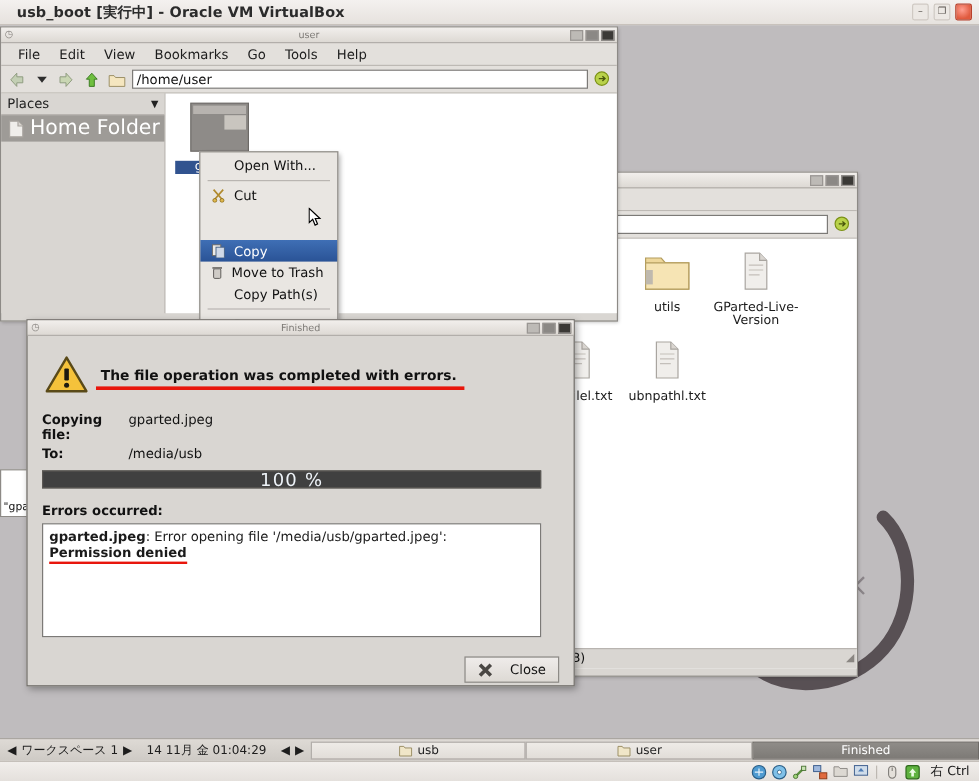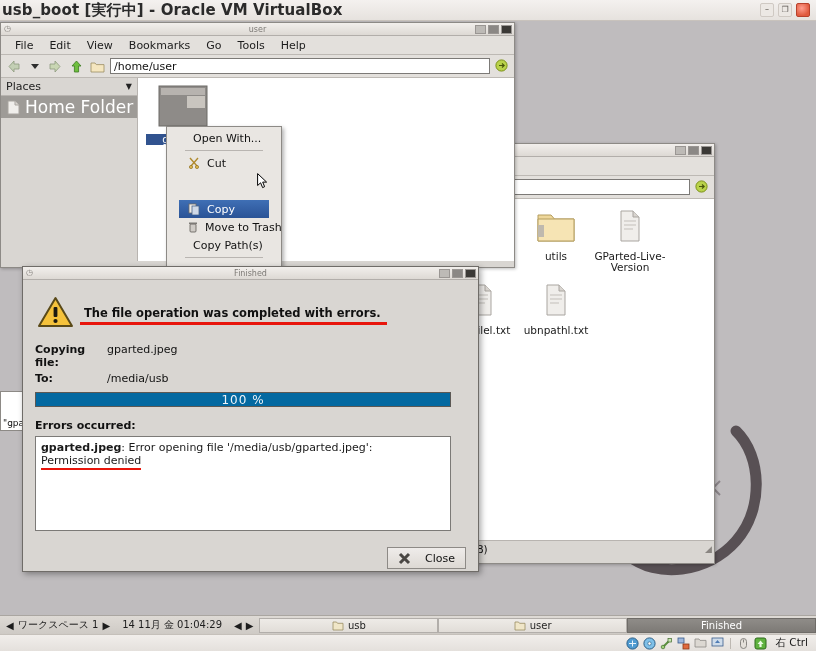--- a/index.html
+++ b/index.html
@@ -12,22 +12,22 @@
   #root { position: relative; width: 816px; height: 651px; }
 
   
   .vbox-titlebar {
     position: absolute; left:0; top:0; width:816px; height:21px;
     background: linear-gradient(#f4f1ef, #e6e2de);
     border-bottom: 1px solid #c8c2bc;
     display:flex; align-items:center;
   }
   .vbox-title {
-    font-size: 15px; font-weight: bold; color:#2b2b2b;
-    margin-left: 2px; letter-spacing:.1px; white-space:nowrap;
+    font-size: 12px; font-weight: bold; color:#2b2b2b;
+    margin-left: 14px; letter-spacing:.1px; white-space:nowrap;
   }
   .vbox-btns { position:absolute; right:6px; top:3px; display:flex; gap:4px; align-items:center; }
   .vbox-btn {
     width:14px; height:14px; border-radius:2px;
     background:#ece8e4; border:1px solid #cfc9c3;
     display:flex; align-items:center; justify-content:center;
     font-size:8px; color:#5a5550; line-height:1;
   }
   .vbox-btn.close { background: radial-gradient(circle at 40% 35%, #ff9e8f, #e05a3e 70%); border-color:#b8412c; color:#fff; }
 
@@ -75,45 +75,45 @@
                gap:5px; padding-left:6px; font-size:17px; color:#fff; }
 
   
   .iv { position:absolute; width:74px; text-align:center; }
   .iv .lbl { font-size:10.5px; color:#1a1a1a; line-height:11px; margin-top:2px; word-wrap:break-word; }
   .iv .lbl.sel { background:#31538f; color:#fff; }
 
   
   .ctxmenu {
     position:absolute; background:#e9e6e2; border:1px solid #8d8a86;
-    box-shadow:2px 2px 4px rgba(0,0,0,.3); padding:2px 12px; z-index:50;
+    box-shadow:2px 2px 4px rgba(0,0,0,.3); padding:2px 0; z-index:50;
   }
   .ctxmenu .ci { height:18px; display:flex; align-items:center; gap:6px;
                  padding:0 12px 0 8px; font-size:11px; color:#111; white-space:nowrap; }
   .ctxmenu .ci.sel { background:linear-gradient(#3f6fb5,#2a5396); color:#fff;margin-top:28px; }
   .ctxmenu .ci .ci-ico { width:14px; height:14px; display:flex; align-items:center; justify-content:center; }
   .ctxmenu .sep { height:1px; background:#b9b5b1; margin:3px 6px; }
 
   
   .dlg { position:absolute; background:#d9d6d2; border:1px solid #6f6c68;
          box-shadow:2px 2px 6px rgba(0,0,0,.35); z-index:60; }
   .dlg-body { padding:10px 27px 8px 12px; }
   .hdr-row { display:flex; align-items:center; gap:10px; margin:6px 0 14px 2px; }
   .warn-msg { font-size:11.5px; font-weight:bold; color:#111; position:relative; display:inline-block; }
   .warn-msg .ul { position:absolute; left:-4px; right:-6px; bottom:-5px; height:3px; background:#e8160c; }
   .kv { display:flex; font-size:11px; color:#111; margin-bottom:3px; }
   .kv .k { width:72px; font-weight:bold; }
-  .progress { height:15px; border:1px solid #5b5854; background:#0369a1;
+  .progress { height:15px; border:1px solid #5b5854; background:#404040;
               display:flex; align-items:center; justify-content:center;
-              font-size:12px; color:#eef3f8; letter-spacing:1px; margin-top:7px; }
+              font-size:15px; color:#eef3f8; letter-spacing:1px; margin-top:7px; }
   .err-label { font-size:11px; font-weight:bold; color:#111; margin:12px 0 4px 0; }
   .err-box { background:#fff; border:1px solid #7c7a77; height:95px; padding:4px 5px; }
   .err-line { font-size:11px; color:#1a1a1a; }
   .err-line b { font-weight:bold; }
-  .err-line .deny { position:relative; display:inline-block; }
+  .err-line .deny { position:relative; display:inline-block;font-weight:bold; }
   .err-line .deny .ul { position:absolute; left:0; right:0; bottom:-3px; height:2px; background:#e8160c; }
   .dlg-foot { display:flex; justify-content:flex-end; padding:8px 12px 10px 0; }
   .btn { min-width:62px; height:22px; background:linear-gradient(#efecea,#ddd9d4);
          border:1px solid #8d8a86; font-size:11px; color:#111;
          display:flex; align-items:center; justify-content:center; gap:14px; padding:0 10px; }
 
   .statusbar { position:absolute; left:0; bottom:0; height:17px; width:100%;
                background:#d9d6d2; border-top:1px solid #b8b4b0;
                display:flex; align-items:center; padding-left:6px; font-size:10.5px; color:#111; }
 

